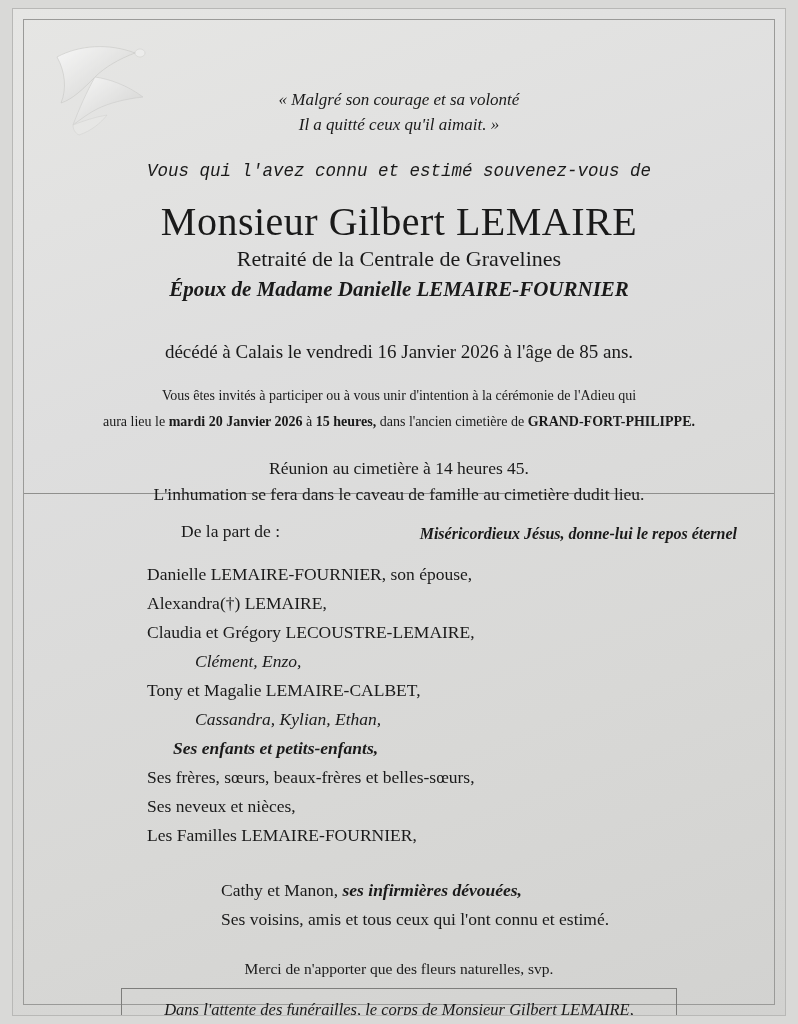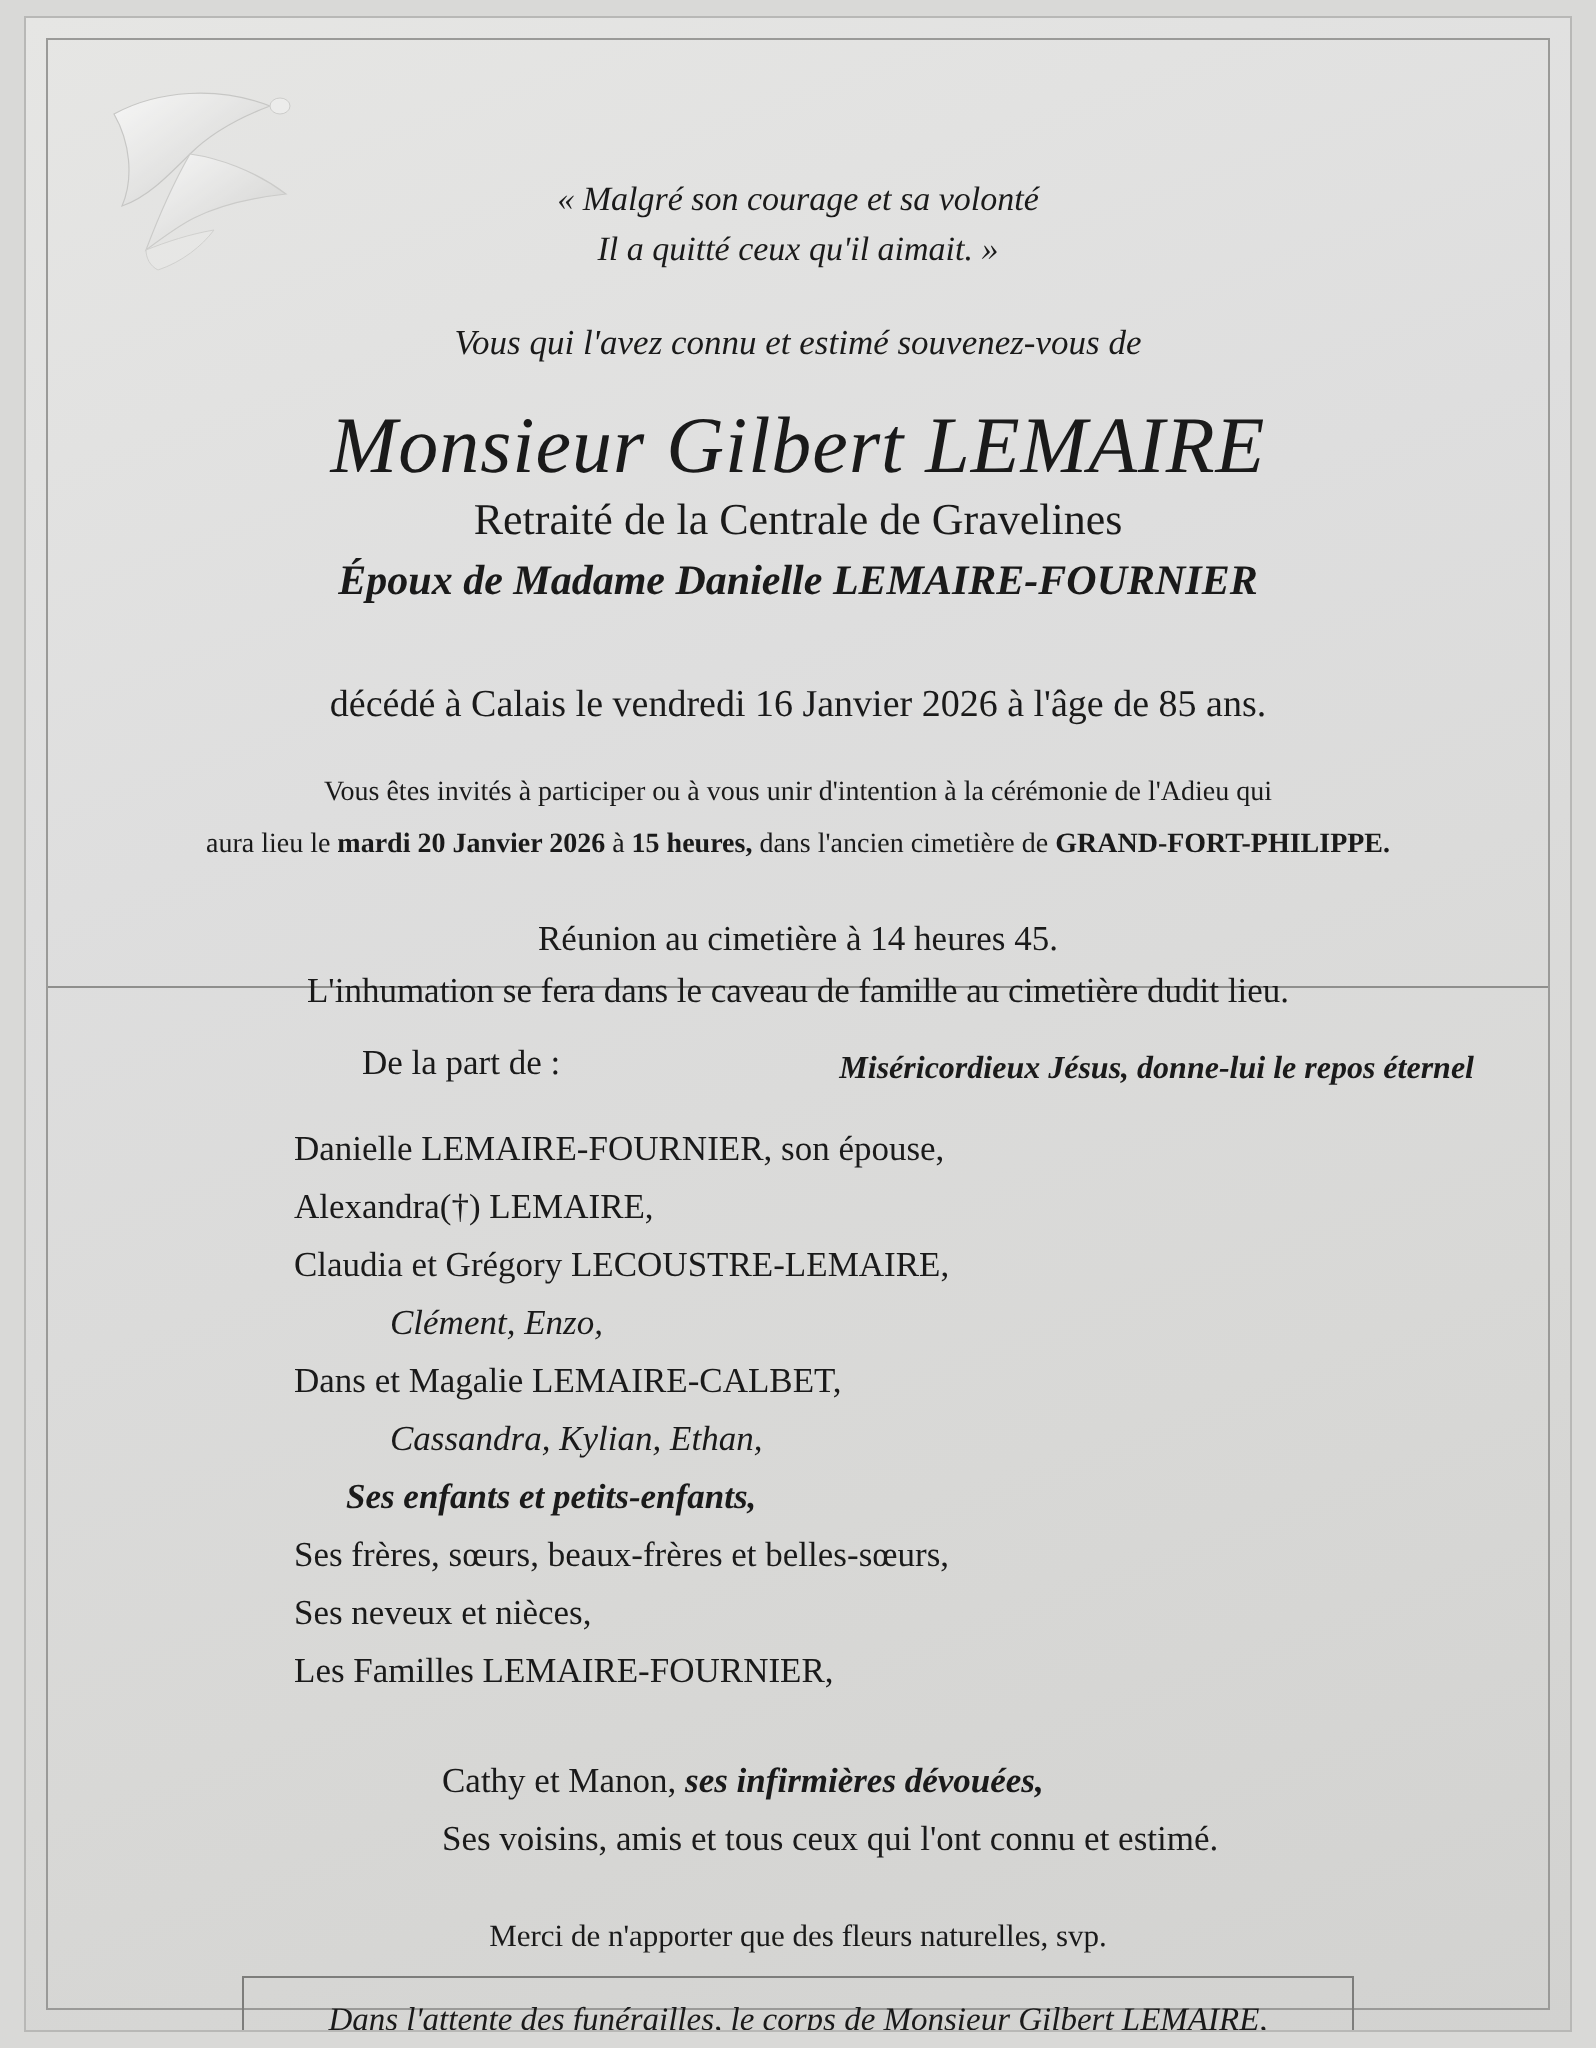--- a/index.html
+++ b/index.html
@@ -72,29 +72,29 @@
     font-size: 17px;
     line-height: 25px;
     text-align: center;
   }
 
   .intro {
     margin-top: 24px;
     font-style: italic;
     font-size: 17.5px;
     text-align: center;
+    font-family: Liberation Mono, monospace;
   }
 
   .deceased-name {
     margin-top: 18px;
     text-align: center;
     font-size: 40px;
     letter-spacing: .5px;
     line-height: 46px;
-    font-style: italic;
   }
 
   .deceased-role {
     text-align: center;
     font-size: 22px;
     margin-top: 0;
     line-height: 28px;
   }
 
   .spouse-line {
@@ -241,21 +241,21 @@
 
   <div class="lower">
 
     <div class="from-label">De la part de :</div>
 
     <div class="family-list">
       <div class="li">Danielle LEMAIRE-FOURNIER, son épouse,</div>
       <div class="li">Alexandra(†) LEMAIRE,</div>
       <div class="li">Claudia et Grégory LECOUSTRE-LEMAIRE,</div>
       <div class="li italic indent-1">Clément, Enzo,</div>
-      <div class="li">Dans et Magalie LEMAIRE-CALBET,</div>
+      <div class="li">Tony et Magalie LEMAIRE-CALBET,</div>
       <div class="li italic indent-1">Cassandra, Kylian, Ethan,</div>
       <div class="li italic bold indent-2">Ses enfants et petits-enfants,</div>
       <div class="li">Ses frères, sœurs, beaux-frères et belles-sœurs,</div>
       <div class="li">Ses neveux et nièces,</div>
       <div class="li">Les Familles LEMAIRE-FOURNIER,</div>
     </div>
 
     <div class="caregivers">
       <div><span>Cathy et Manon, </span><span class="italic bold">ses infirmières dévouées,</span></div>
       <div>Ses voisins, amis et tous ceux qui l'ont connu et estimé.</div>

